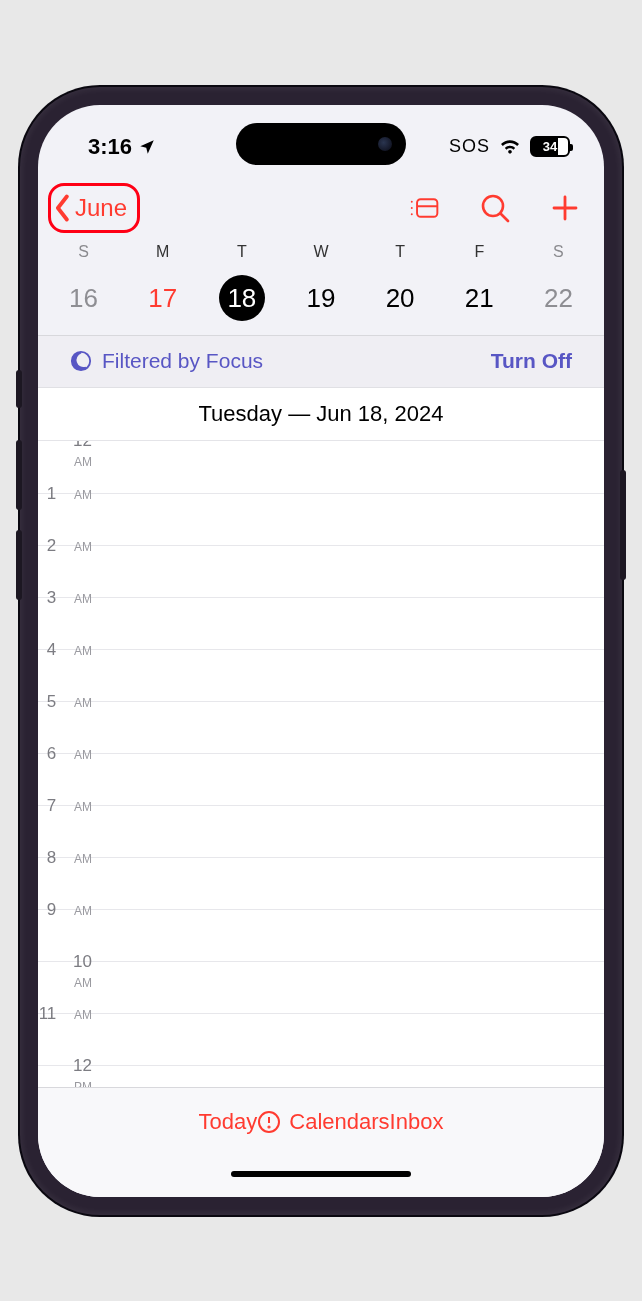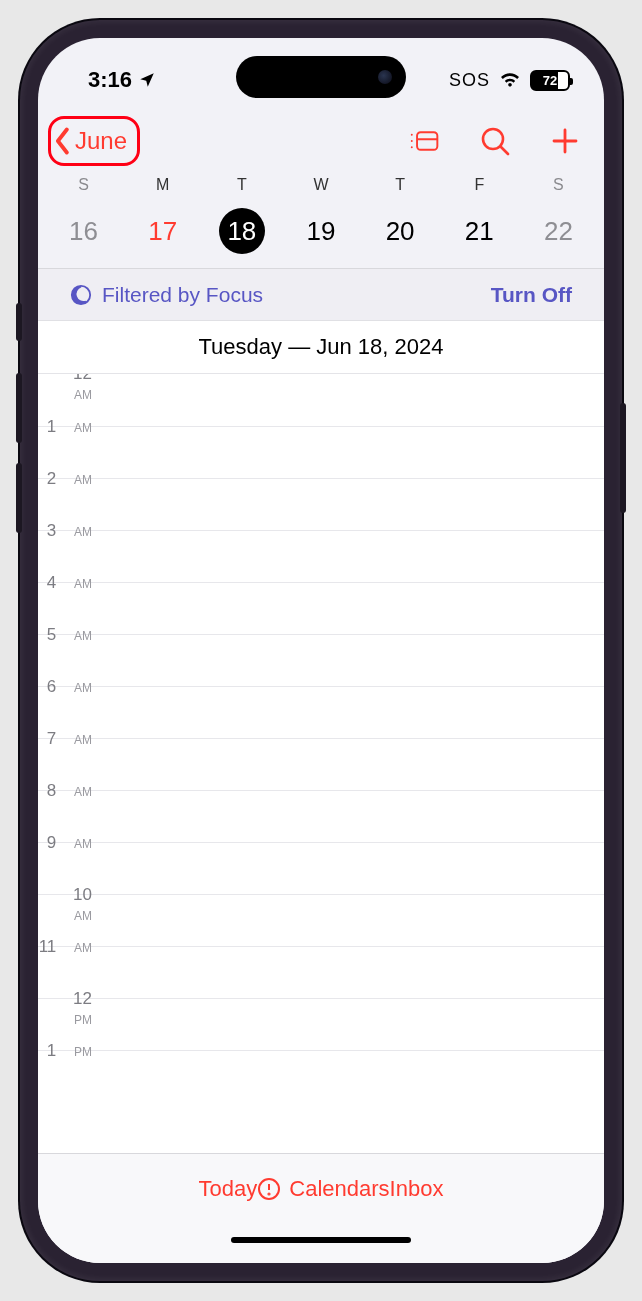--- a/index.html
+++ b/index.html
@@ -6,21 +6,21 @@
   body {
     background: #e8e8e8;
     display: flex;
     justify-content: center;
     align-items: center;
     min-height: 1301px;
     font-family: -apple-system, "Helvetica Neue", Helvetica, Arial, sans-serif;
   }
   .phone {
     width: 602px;
-    height: 1261px;
+    height: 1128px;
     background: #2a2232;
     border-radius: 80px;
     padding: 18px;
     position: relative;
     box-shadow: 0 0 0 2px #0a0810, inset 0 0 8px rgba(255,255,255,0.1);
   }
   
   .side-btn { position: absolute; background: #1c1722; border-radius: 3px; }
   .sb-left-1 { left: -4px; top: 283px; width: 6px; height: 38px; }
   .sb-left-2 { left: -4px; top: 353px; width: 6px; height: 70px; }
@@ -180,21 +180,21 @@
           </svg>
       </div>
       <div class="status-right">
         <span class="sos">SOS</span>
         <span class="wifi">
           <svg viewBox="0 0 24 20" fill="#000">
               <path d="M12 18.5c1 0 1.8-.8 1.8-1.8S13 14.9 12 14.9s-1.8.8-1.8 1.8.8 1.8 1.8 1.8zm-5.2-5.6c1.4-1.4 3.2-2.2 5.2-2.2s3.8.8 5.2 2.2l-1.8 1.8c-.9-.9-2.1-1.4-3.4-1.4s-2.5.5-3.4 1.4l-1.8-1.8zM3 9.1c2.4-2.4 5.6-3.8 9-3.8s6.6 1.4 9 3.8l-1.8 1.8c-1.9-1.9-4.5-3-7.2-3s-5.3 1.1-7.2 3L3 9.1z"></path>
             </svg>
         </span>
         <div class="battery">
-          <span>72</span>
+          <span>34</span>
         </div>
       </div>
     </div>
 
     <div class="navbar">
       <div class="back-btn">
         <svg viewBox="0 0 12 22" fill="none" stroke="#ff3b30" stroke-width="3" stroke-linecap="round" stroke-linejoin="round">
             <polyline points="9,2 2,11 9,20"></polyline>
           </svg>
         <span>June</span>

